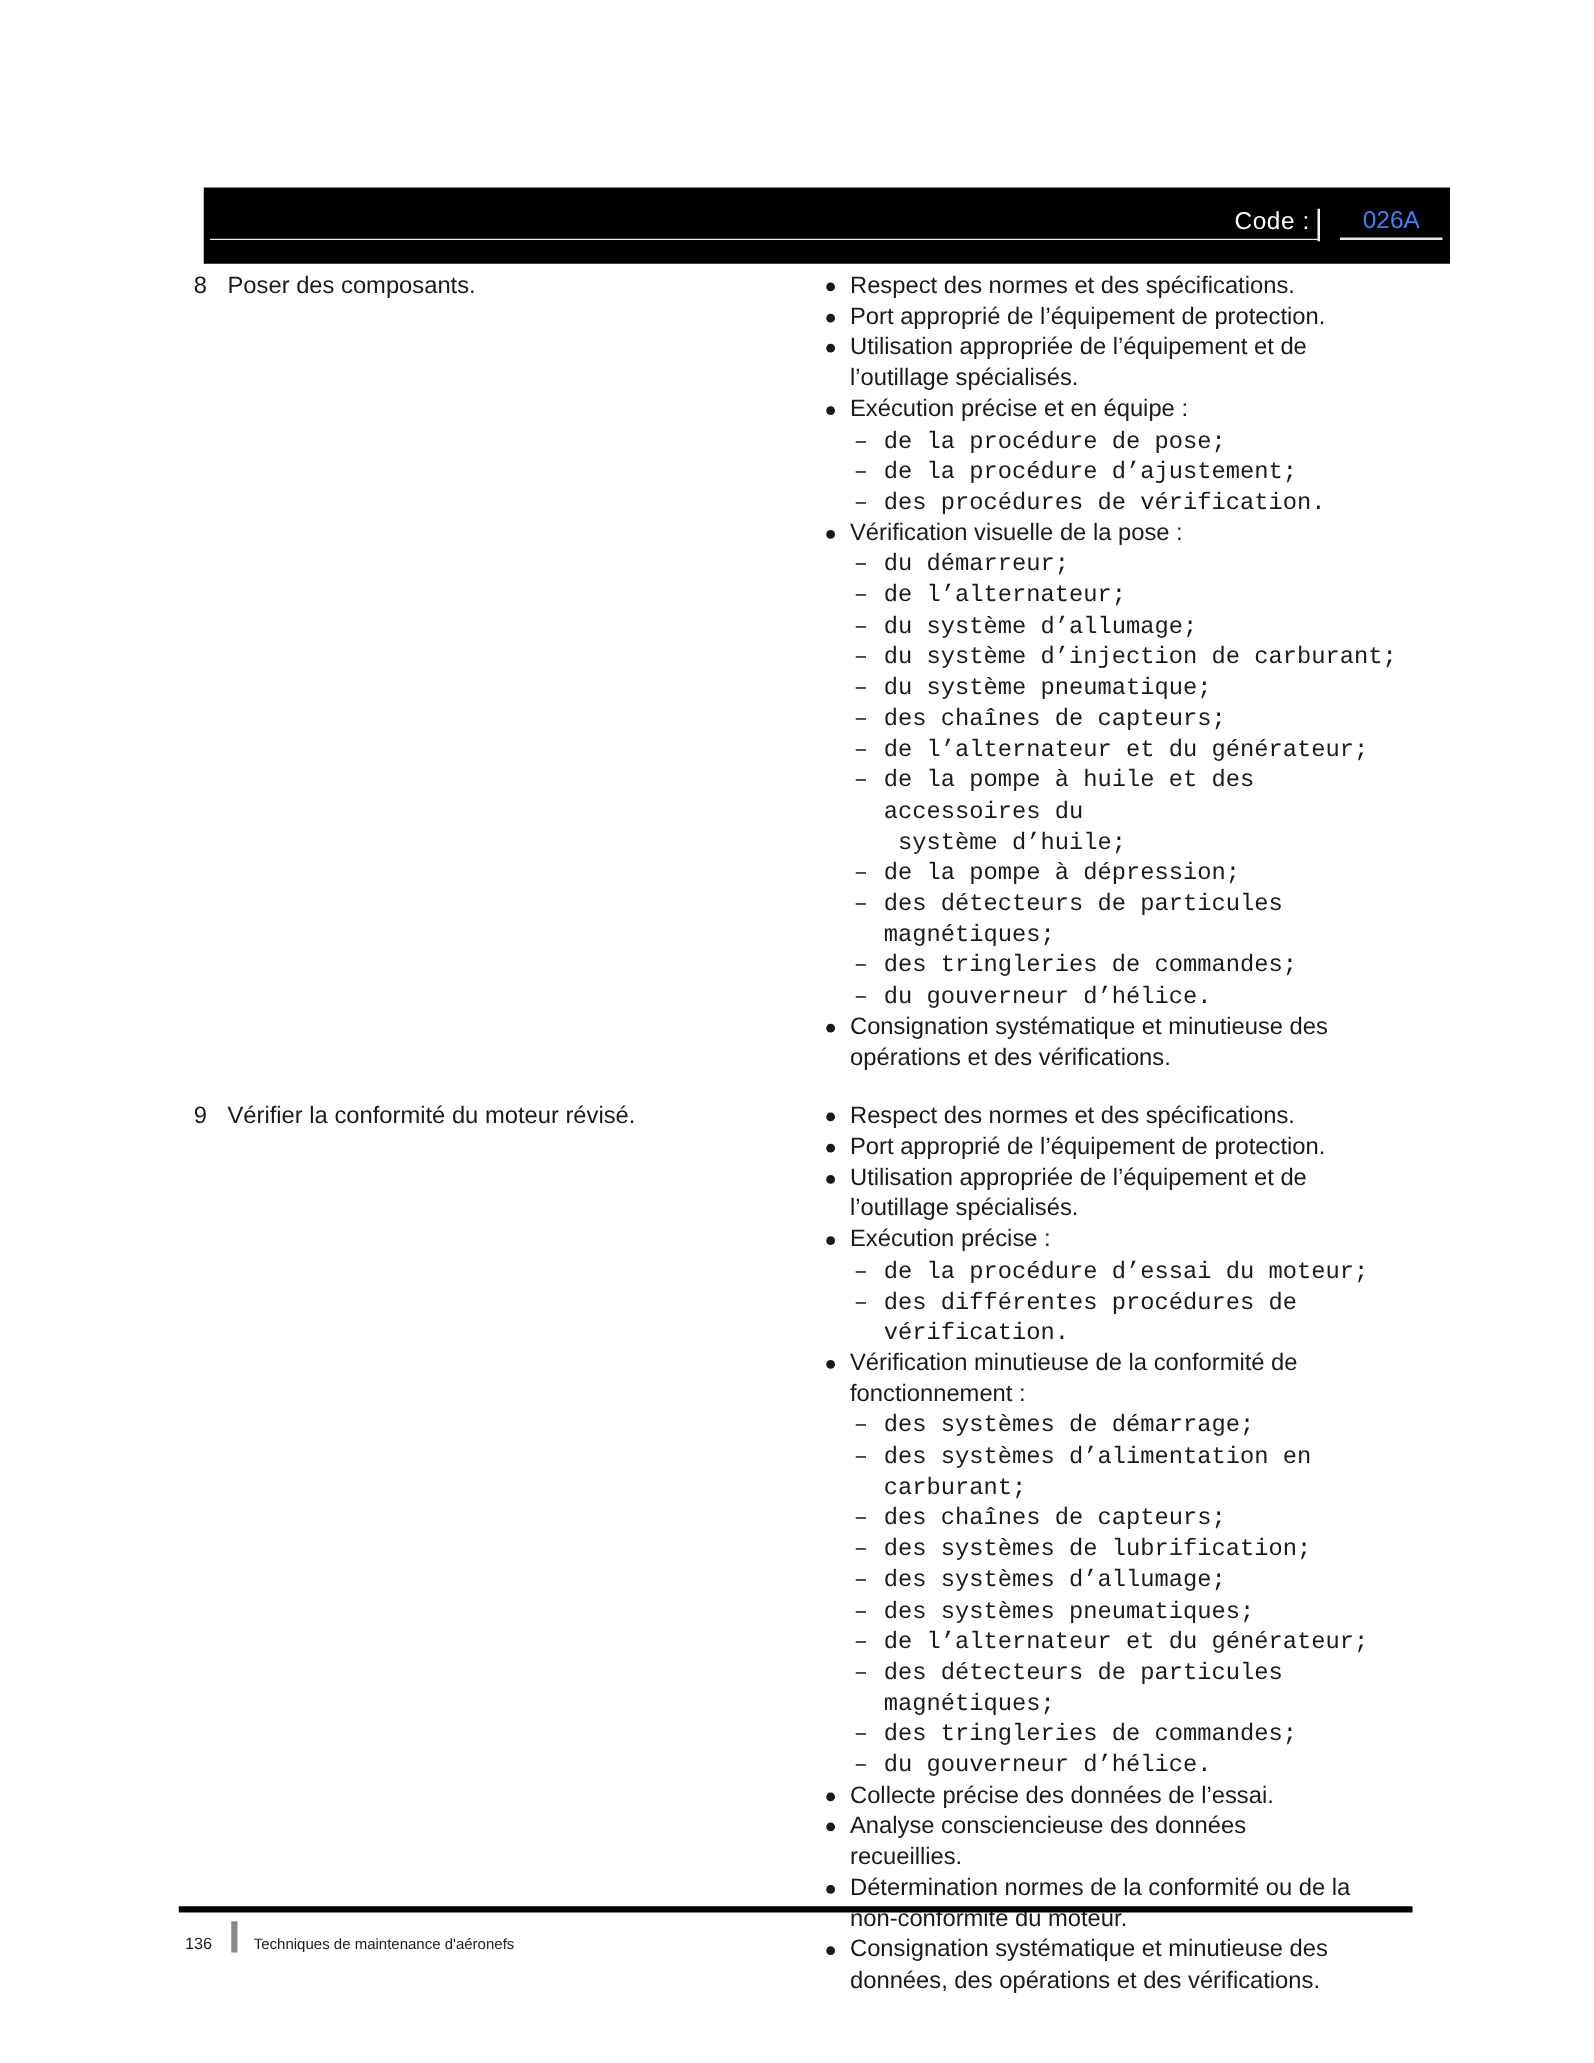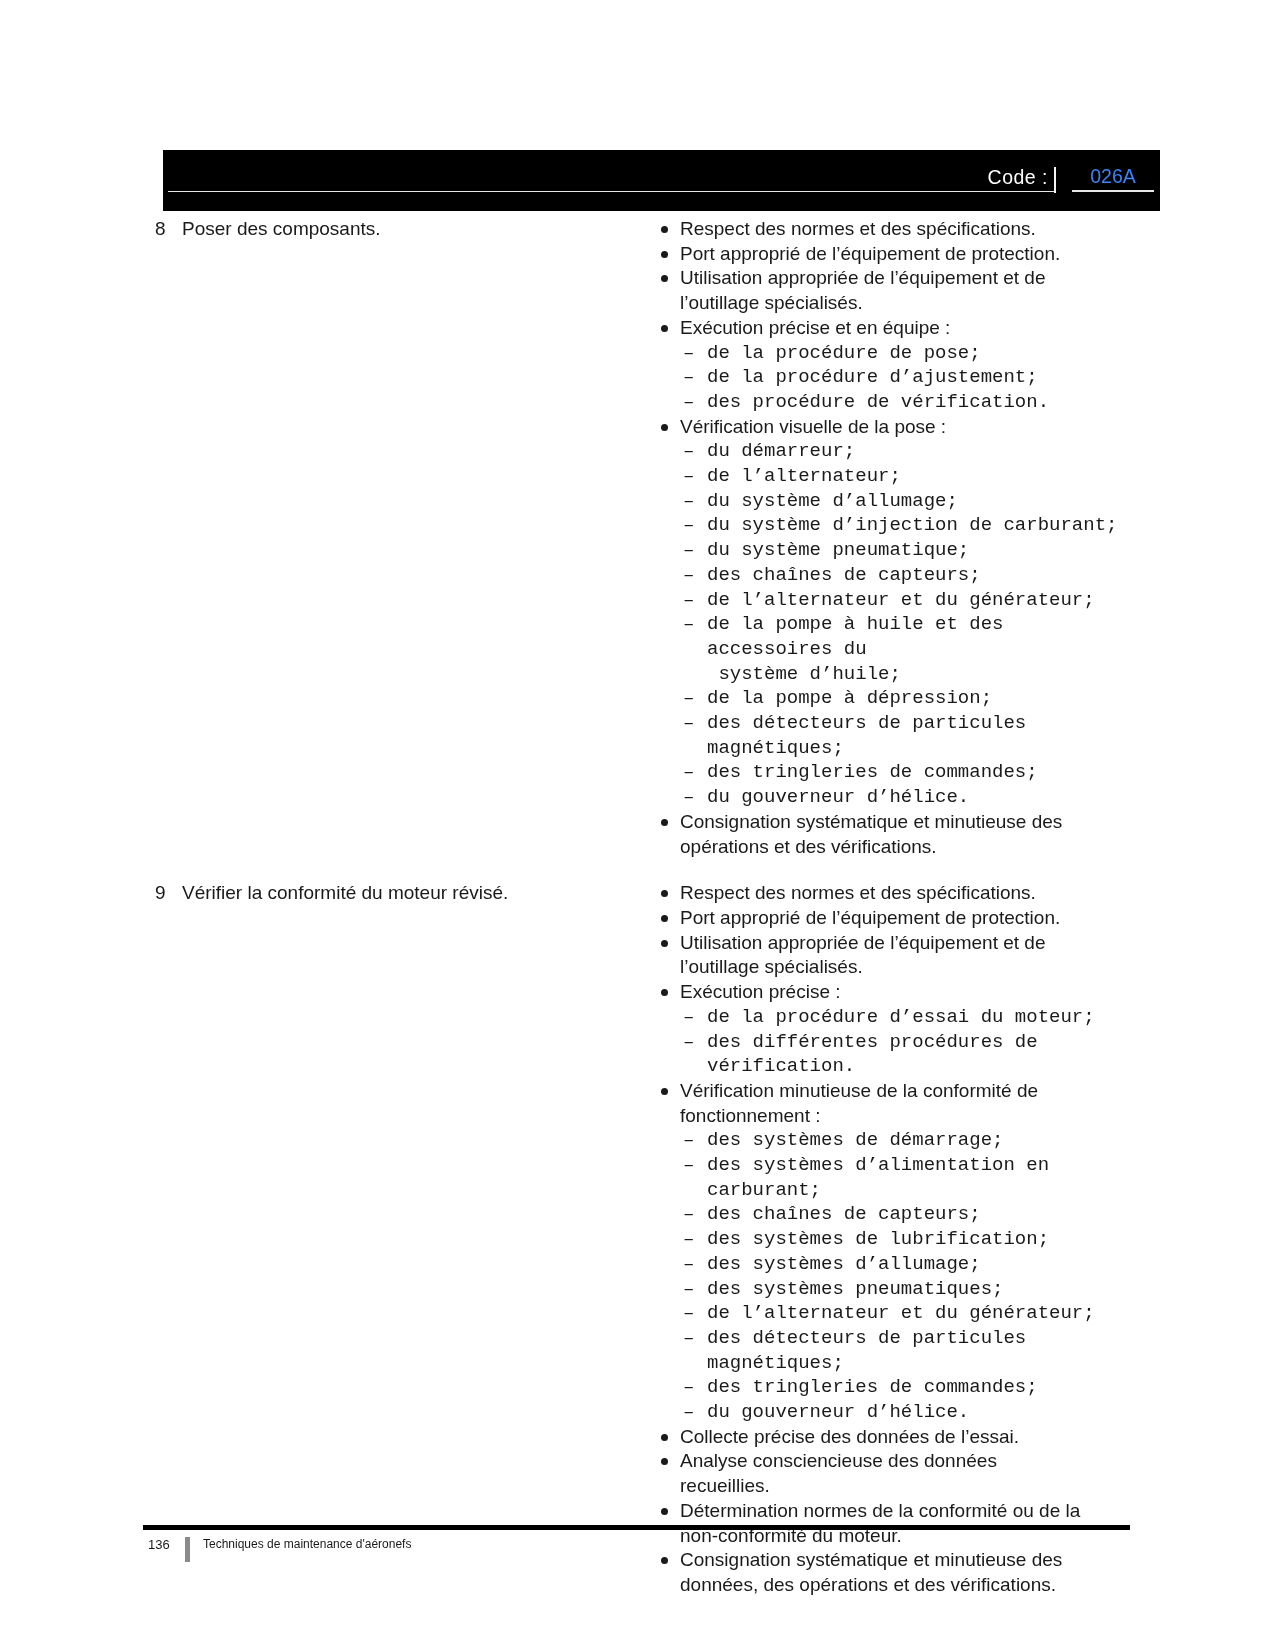--- a/index.html
+++ b/index.html
@@ -53,21 +53,21 @@
   .dash {
     position:relative; margin-left:3px; padding-left:24px;
     white-space:pre-line;
     font-family:Liberation Mono, monospace;
   }
   .dash::before { content:"\2013"; position:absolute; left:0; top:0; }
 
   
   .footer { position:absolute; left:143px; top:1525px; width:987px; }
   .footer-rule { width:100%; height:5px; background:#000; }
-  .footer-row { display:flex; align-items:flex-start; margin-top:7px; }
+  .footer-row { display:flex; align-items:flex-end; margin-top:7px; }
   .page-num { padding-left:5px; width:37px; font-size:13px; flex:none; }
   .footer-bar { width:5px; height:25px; background:#8a8a8a; margin-right:13px; flex:none; }
   .footer-title { font-size:12px; }
 </style>
 </head>
 <body>
 
 <div class="page">
 
   <header class="code-bar">
@@ -80,21 +80,21 @@
   <main class="content" id="sections-grid">
       <div class="heading">
         <span class="num">8</span>
         <span class="ttl">Poser des composants.</span>
       </div>
       <ul class="bullets">
         <li class="bullet"><span class="bt">Respect des normes et des spécifications.</span></li>
         <li class="bullet"><span class="bt">Port approprié de l’équipement de protection.</span></li>
         <li class="bullet"><span class="bt">Utilisation appropriée de l’équipement et de
 l’outillage spécialisés.</span></li>
-        <li class="bullet"><span class="bt">Exécution précise et en équipe :</span><div class="dash">de la procédure de pose;</div><div class="dash">de la procédure d’ajustement;</div><div class="dash">des procédure de vérification.</div></li>
+        <li class="bullet"><span class="bt">Exécution précise et en équipe :</span><div class="dash">de la procédure de pose;</div><div class="dash">de la procédure d’ajustement;</div><div class="dash">des procédures de vérification.</div></li>
         <li class="bullet"><span class="bt">Vérification visuelle de la pose :</span><div class="dash">du démarreur;</div><div class="dash">de l’alternateur;</div><div class="dash">du système d’allumage;</div><div class="dash">du système d’injection de carburant;</div><div class="dash">du système pneumatique;</div><div class="dash">des chaînes de capteurs;</div><div class="dash">de l’alternateur et du générateur;</div><div class="dash">de la pompe à huile et des accessoires du
 &nbsp;système d’huile;</div><div class="dash">de la pompe à dépression;</div><div class="dash">des détecteurs de particules magnétiques;</div><div class="dash">des tringleries de commandes;</div><div class="dash">du gouverneur d’hélice.</div></li>
         <li class="bullet"><span class="bt">Consignation systématique et minutieuse des
 opérations et des vérifications.</span></li>
       </ul>
       <div class="heading">
         <span class="num">9</span>
         <span class="ttl">Vérifier la conformité du moteur révisé.</span>
       </div>
       <ul class="bullets">

